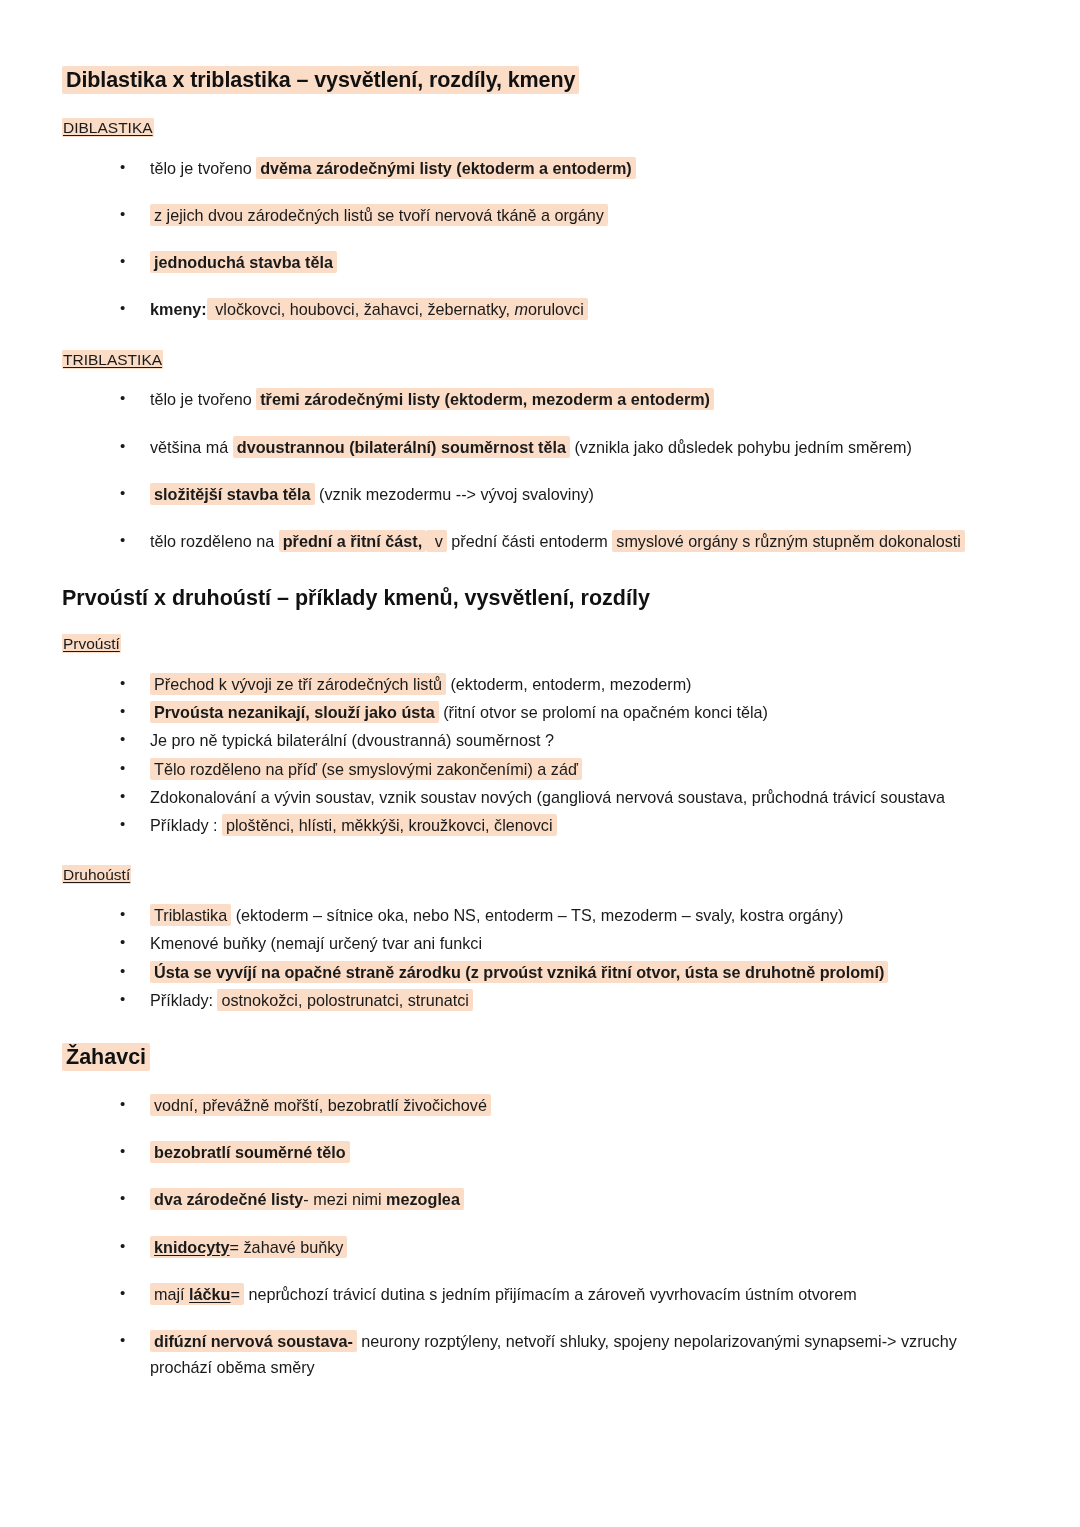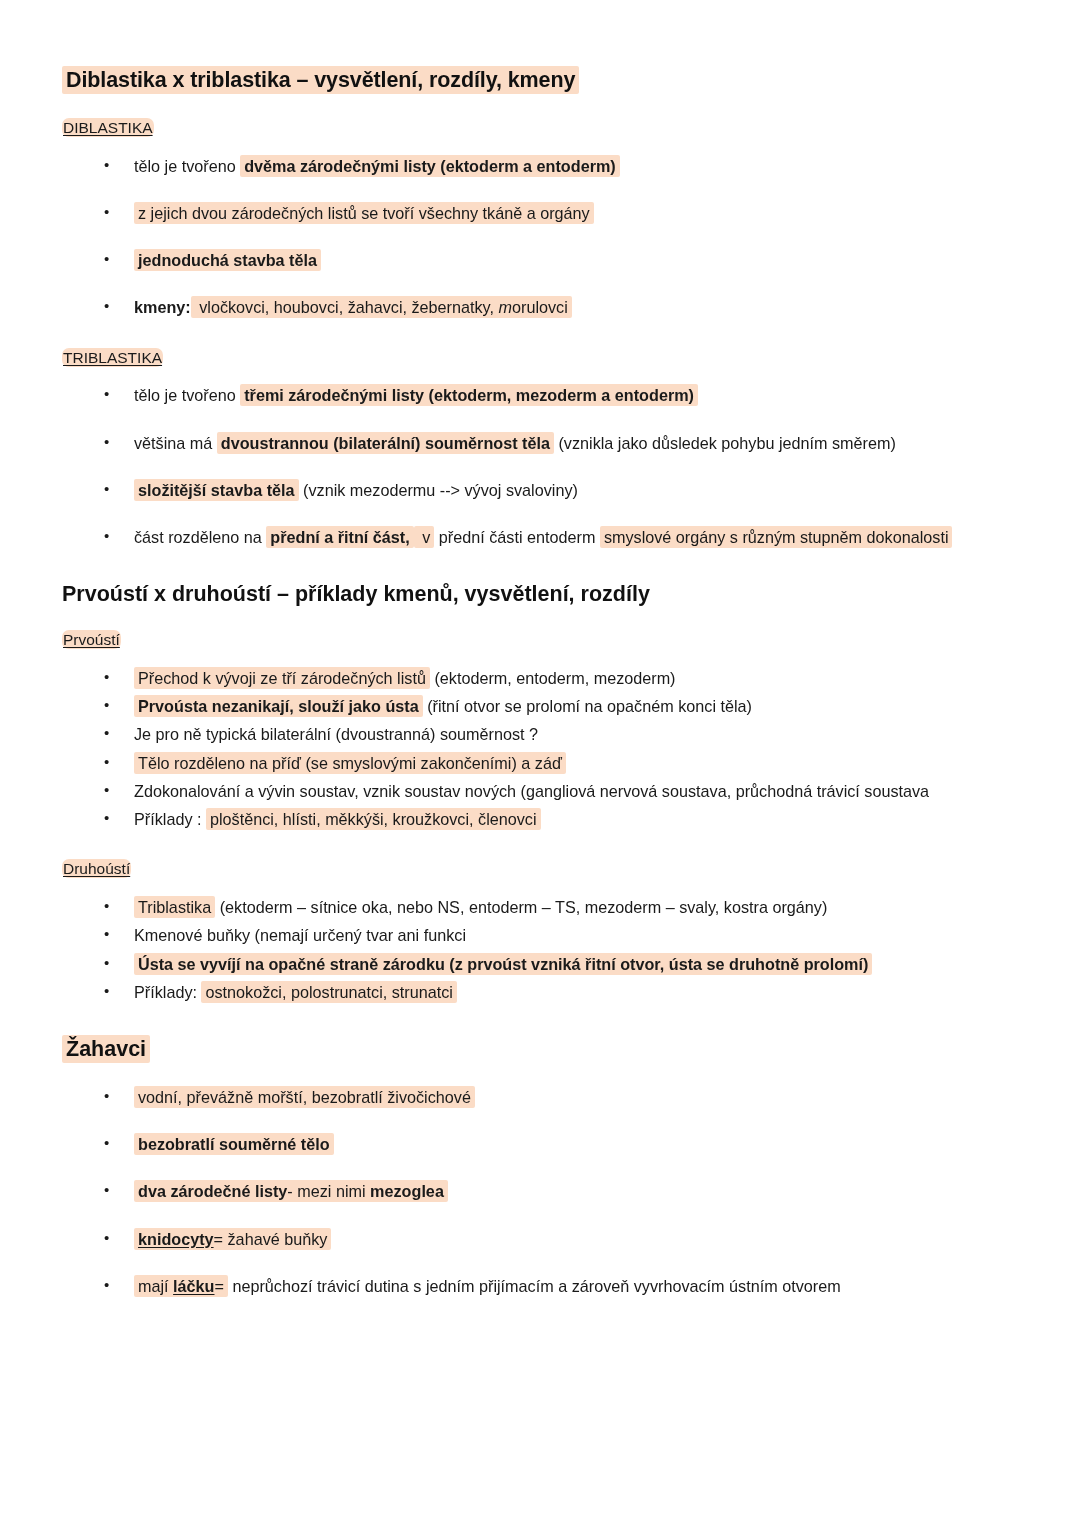--- a/index.html
+++ b/index.html
@@ -52,30 +52,30 @@
   
   .hl {
     background: #fbdcc6;
     border-radius: 2px;
     padding: 2px 4px;
     box-decoration-break: clone;
     -webkit-box-decoration-break: clone;
   }
   .hl-tight {
     background: #fbdcc6;
-    border-radius: 7px;
+    border-radius: 1px;
     padding: 1px 1px;
     box-decoration-break: clone;
     -webkit-box-decoration-break: clone;
   }
 
   
   ul.bl {
     list-style: none;
-    margin: 0;
+    margin: 16px;
     padding: 0;
   }
   ul.bl > li {
     position: relative;
     padding-left: 72px;
     font-size: 16.2px;
     line-height: 1.62;
     color: #1a1a1a;
   }
   ul.bl > li::before {
@@ -109,21 +109,21 @@
 
   <div class="subhead">
     <span class="hl-tight">DIBLASTIKA</span>
   </div>
 
   <ul class="bl spaced">
     <li>
       <span>tělo je tvořeno </span><b class="hl">dvěma zárodečnými listy (ektoderm a entoderm)</b>
     </li>
     <li>
-      <span class="hl">z jejich dvou zárodečných listů se tvoří všechny tkáně a orgány</span>
+      <span class="hl">z jejich dvou zárodečných listů se tvoří nervová tkáně a orgány</span>
     </li>
     <li>
       <b class="hl">jednoduchá stavba těla</b>
     </li>
     <li>
       <b>kmeny:</b><span class="hl"><span> vločkovci, houbovci, žahavci, žebernatky, </span><i>m</i><span>orulovci</span></span>
     </li>
   </ul>
 
   <div class="subhead gap-before">
@@ -134,21 +134,21 @@
     <li>
       <span>tělo je  tvořeno </span><b class="hl">třemi zárodečnými listy (ektoderm, mezoderm a entoderm)</b>
     </li>
     <li>
       <span>většina má </span><b class="hl">dvoustrannou (bilaterální) souměrnost těla</b><span> (vznikla jako důsledek pohybu jedním směrem)</span>
     </li>
     <li>
       <b class="hl">složitější stavba těla</b><span> (vznik mezodermu --&gt; vývoj svaloviny)</span>
     </li>
     <li>
-      <span>část rozděleno na </span><b class="hl">přední a řitní část,</b><span class="hl"> v</span><span> přední části entoderm </span><span class="hl">smyslové orgány s různým stupněm dokonalosti</span>
+      <span>tělo rozděleno na </span><b class="hl">přední a řitní část,</b><span class="hl"> v</span><span> přední části entoderm </span><span class="hl">smyslové orgány s různým stupněm dokonalosti</span>
     </li>
   </ul>
 
   <div class="sec-heading">
     <span>Prvoústí x druhoústí – příklady kmenů, vysvětlení, rozdíly</span>
   </div>
 
   <div class="subhead">
     <span class="hl-tight">Prvoústí</span>
   </div>
@@ -206,15 +206,18 @@
     </li>
     <li>
       <span class="hl"><b>dva zárodečné listy</b><span>- mezi nimi </span><b>mezoglea</b></span>
     </li>
     <li>
       <span class="hl"><b><u>knidocyty</u></b><span>= žahavé buňky</span></span>
     </li>
     <li>
       <span class="hl"><span>mají </span><b><u>láčku</u></b><span>=</span></span><span>  neprůchozí trávicí dutina s jedním přijímacím a zároveň vyvrhovacím ústním otvorem</span>
     </li>
+    <li>
+      <b class="hl">difúzní nervová soustava-</b><span> neurony rozptýleny, netvoří shluky, spojeny nepolarizovanými synapsemi-&gt; vzruchy prochází oběma směry</span>
+    </li>
   </ul>
 
 </div>
 
 </body></html>

